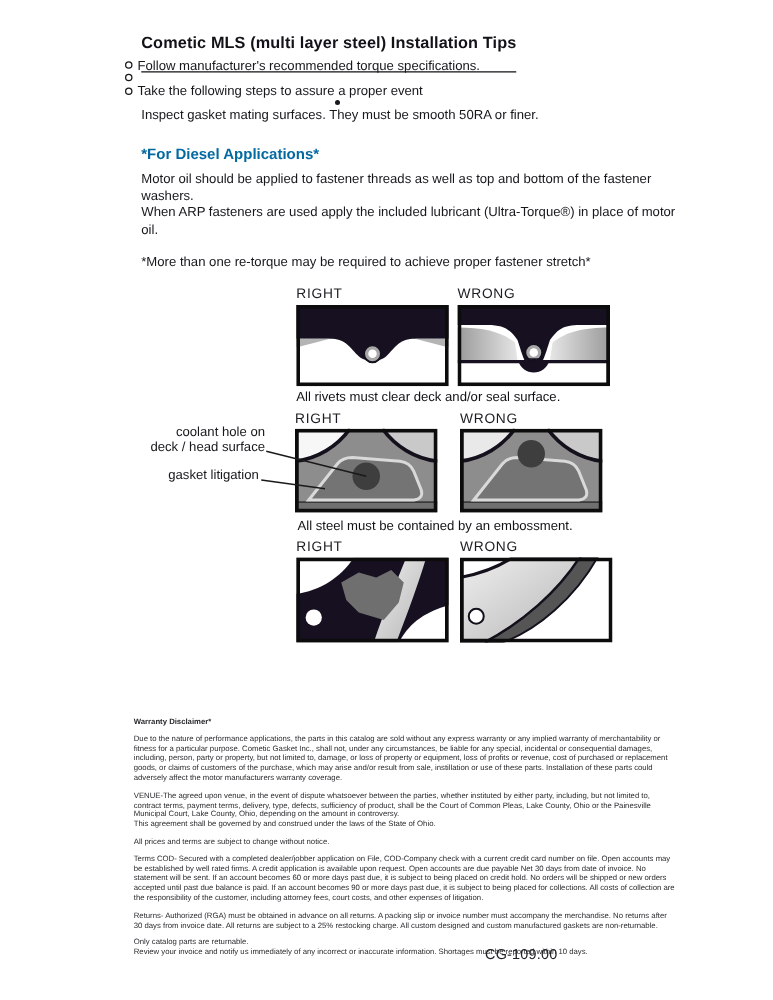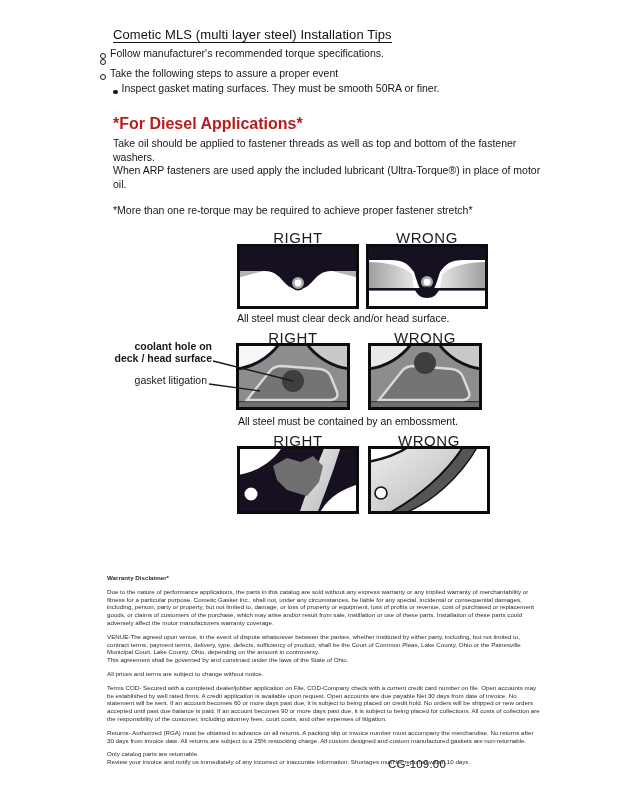--- a/index.html
+++ b/index.html
@@ -2,34 +2,34 @@
 <html><head>
 <meta charset="utf-8">
 <style>
   html,body{margin:0;padding:0;background:#ffffff;}
   .page{
     position:relative;width:618px;height:800px;background:#ffffff;overflow:hidden;
     font-family:"Liberation Sans","DejaVu Sans",sans-serif;color:#1a1a1a;
   }
   .abs{position:absolute;}
   .page-title{
-    font-size:13px;font-weight:normal;color:#121218;
-    border-bottom:1.6px solid #121218;padding-bottom:0;display:inline-block;
+    font-size:13px;font-weight:bold;color:#121218;
+    border-bottom:1.6px solid #121218;padding-bottom:16px;display:inline-block;
     letter-spacing:.1px;white-space:nowrap;
   }
   .tips{font-size:10.5px;line-height:14.4px;color:#17171c;}
-  .tip-line{white-space:nowrap;display:flex;align-items:flex-end;}
-  .tip-line.lvl2{padding-left:13px;}
+  .tip-line{white-space:nowrap;display:flex;align-items:center;}
+  .tip-line.lvl2{padding-left:13px;flex-direction:column;}
   .marker{flex:0 0 auto;margin-right:4px;position:relative;top:-1px;}
   .marker.open{width:4px;height:4px;border:1.1px solid #17171c;border-radius:50%;display:inline-block;}
   .marker.solid{width:4.6px;height:4.6px;background:#17171c;border-radius:50%;display:inline-block;}
   .diesel{width:440px;font-size:10.5px;line-height:13.8px;color:#17171c;}
-  .diesel h2{font-size:16px;font-weight:bold;margin:0 0 6px 0;color:#b91c1c;}
+  .diesel h2{font-size:12px;font-weight:bold;margin:0 0 6px 0;color:#0369a1;}
   .diesel p{margin:0 0 9px 0;white-space:pre-line;}
-  .rw-label{font-size:15px;color:#1c1c22;text-align:center;letter-spacing:.6px;}
+  .rw-label{font-size:11px;color:#1c1c22;letter-spacing:.6px;}
   .caption{font-size:10.5px;color:#121216;white-space:pre-line;line-height:12.5px;}
   .side-label{font-size:10.5px;line-height:11.5px;color:#17171c;text-align:right;white-space:pre-line;}
   .panel svg{display:block;}
   .legal{width:434px;font-size:6.2px;line-height:7.8px;color:#2a2a2e;}
   .legal .lg-head{font-weight:bold;margin:0 0 6px 0;}
   .legal p{margin:0 0 6px 0;white-space:pre-line;}
   .footer-code{font-size:11.5px;color:#222226;letter-spacing:.2px;}
   .leader{pointer-events:none;}
 </style>
 </head>
@@ -54,21 +54,21 @@
         <span>Take the following steps to assure a proper event</span>
       </div>
     <div class="tip-line lvl2">
         <span class="marker solid"></span>
         <span>Inspect gasket mating surfaces.  They must be smooth 50RA or finer.</span>
       </div>
   </div>
 
   <div class="abs diesel" style="left:113px;top:117px;">
     <h2>*For Diesel Applications*</h2>
-    <p>Take oil should be applied to fastener threads as well as top and bottom of the fastener washers.
+    <p>Motor oil should be applied to fastener threads as well as top and bottom of the fastener washers.
 When ARP fasteners are used apply the included lubricant (Ultra-Torque®) in place of motor oil.</p>
     <p style="margin-top:12px;">*More than one re-torque may be required to achieve proper fastener stretch*</p>
   </div>
 
   <div class="abs rw-label" style="left:237px;top:229px;width:122px;">RIGHT</div>
   <div class="abs rw-label" style="left:366px;top:229px;width:122px;">WRONG</div>
 
   <div class="abs panel" style="left:237px;top:244px;">
     <svg width="122" height="65" viewBox="0 0 122 65">
       <rect x="0" y="0" width="122" height="65" fill="#ffffff"></rect>
@@ -99,26 +99,26 @@
       <path d="M122,18 C100,18 86,22 76,30 L74,44 H122 Z" fill="url(#g1b)"></path>
       <rect x="0" y="44" width="122" height="2.6" fill="#171021"></rect>
       <path d="M48,44 C51,51 55,54 61,54 C67,54 71,51 74,44 Z" fill="#171021"></path>
       <circle cx="61" cy="38" r="6.8" fill="#a8a8a8" stroke="#15101e" stroke-width="1.6"></circle>
       <circle cx="61" cy="38" r="3.4" fill="#ffffff"></circle>
       <path d="M56.5,42.5 A6.8,6.8 0 0 0 65.5,42.5 Z" fill="#171021"></path>
       <rect x="1.5" y="1.5" width="119" height="62" fill="none" stroke="#0c0c0c" stroke-width="3"></rect>
     </svg>
   </div>
 
-  <div class="abs caption" style="left:237px;top:312px;">All steel must clear deck and/or head surface.</div>
+  <div class="abs caption" style="left:237px;top:312px;">All rivets must clear deck and/or seal surface.</div>
 
   <div class="abs rw-label" style="left:236px;top:329px;width:114px;">RIGHT</div>
   <div class="abs rw-label" style="left:368px;top:329px;width:114px;">WRONG</div>
 
-  <div class="abs side-label" style="right:406px;top:341px;width:110px;font-weight:bold;">coolant hole on
+  <div class="abs side-label" style="right:406px;top:341px;width:110px;">coolant hole on
 deck / head surface</div>
   <div class="abs side-label" style="right:411px;top:375px;width:110px;">gasket litigation</div>
 
   <div class="abs panel" style="left:236px;top:343px;">
     <svg width="114" height="67" viewBox="0 0 114 67">
       <rect x="0" y="0" width="114" height="67" fill="#8d8d8d"></rect>
       <path d="M0,0 H44 C34,14 18,24 0,26 Z" fill="#f7f7f7"></path>
       <path d="M114,0 H70 C80,14 96,24 114,26 Z" fill="#c9c9c9"></path>
       <path d="M0,26 C18,24 34,14 44,0" stroke="#14101c" stroke-width="3" fill="none"></path>
       <path d="M114,26 C96,24 80,14 70,0" stroke="#14101c" stroke-width="3" fill="none"></path>

